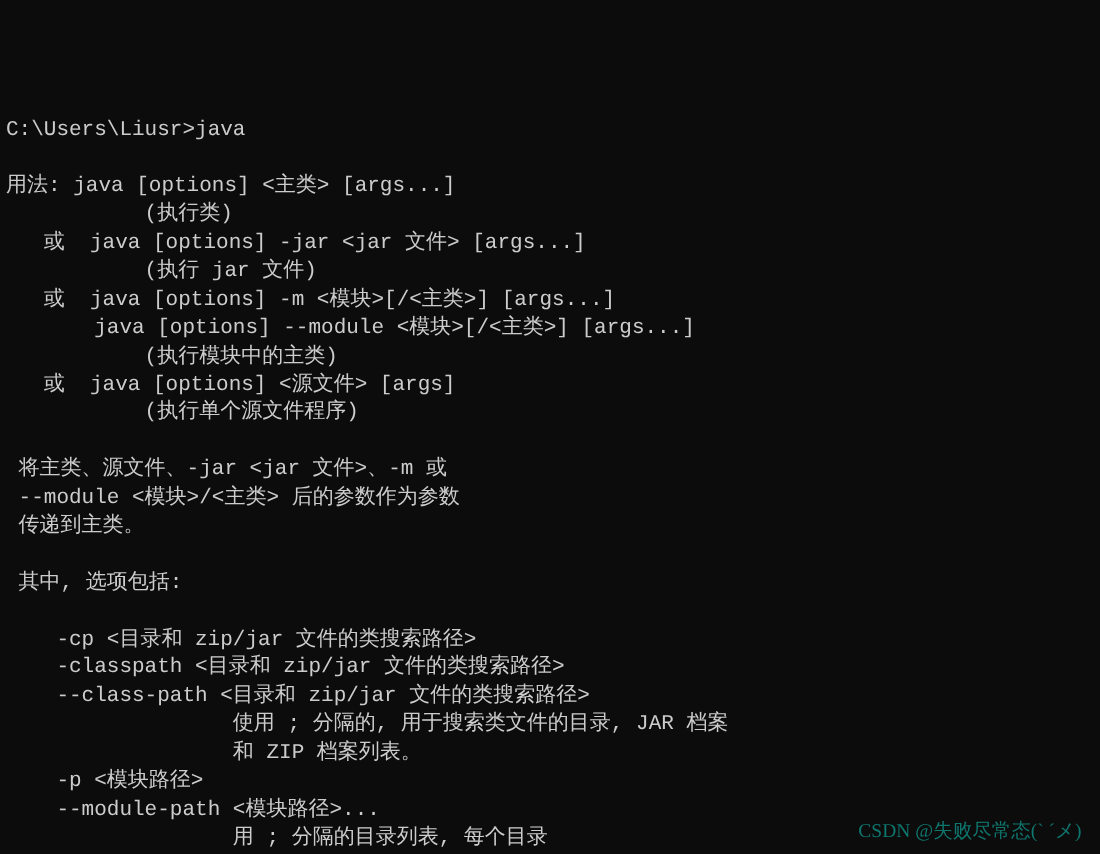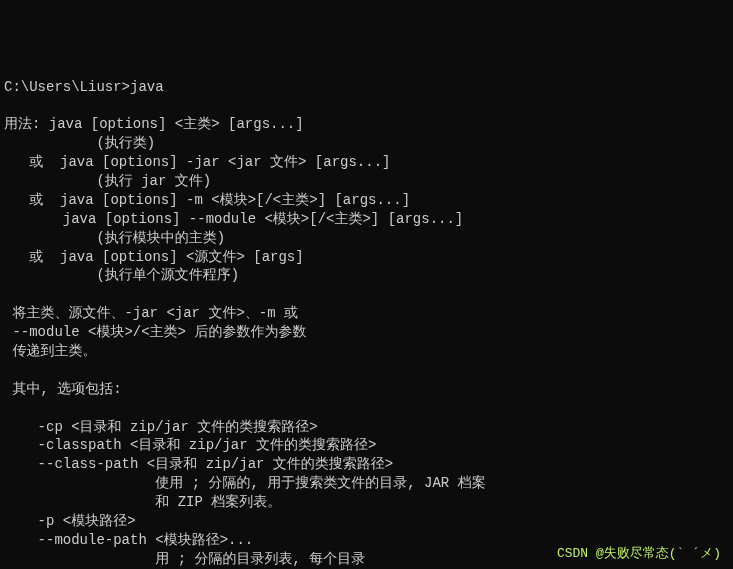--- a/index.html
+++ b/index.html
@@ -20,23 +20,23 @@
       position: relative;
       white-space: pre;
     }
     .terminal-line {
       white-space: pre;
     }
     .watermark {
       position: absolute;
       bottom: 6px;
       right: 12px;
-      color: #bef264;
+      color: #0f766e;
       font-size: 13px;
-      font-family: Liberation Mono, monospace;
+      font-family: Liberation Serif, serif;
       white-space: nowrap;
     }
   </style>
 </head>
 <body>
 
 
 
 <div class="terminal-line">C:\Users\Liusr&gt;java</div>
 <div id="output-container"><div class="terminal-line">用法: java [options] &lt;主类&gt; [args...]</div><div class="terminal-line">           (执行类)</div><div class="terminal-line">   或  java [options] -jar &lt;jar 文件&gt; [args...]</div><div class="terminal-line">           (执行 jar 文件)</div><div class="terminal-line">   或  java [options] -m &lt;模块&gt;[/&lt;主类&gt;] [args...]</div><div class="terminal-line">       java [options] --module &lt;模块&gt;[/&lt;主类&gt;] [args...]</div><div class="terminal-line">           (执行模块中的主类)</div><div class="terminal-line">   或  java [options] &lt;源文件&gt; [args]</div><div class="terminal-line">           (执行单个源文件程序)</div><div class="terminal-line">&nbsp;</div><div class="terminal-line"> 将主类、源文件、-jar &lt;jar 文件&gt;、-m 或</div><div class="terminal-line"> --module &lt;模块&gt;/&lt;主类&gt; 后的参数作为参数</div><div class="terminal-line"> 传递到主类。</div><div class="terminal-line">&nbsp;</div><div class="terminal-line"> 其中, 选项包括:</div><div class="terminal-line">&nbsp;</div><div class="terminal-line">    -cp &lt;目录和 zip/jar 文件的类搜索路径&gt;</div><div class="terminal-line">    -classpath &lt;目录和 zip/jar 文件的类搜索路径&gt;</div><div class="terminal-line">    --class-path &lt;目录和 zip/jar 文件的类搜索路径&gt;</div><div class="terminal-line">                  使用 ; 分隔的, 用于搜索类文件的目录, JAR 档案</div><div class="terminal-line">                  和 ZIP 档案列表。</div><div class="terminal-line">    -p &lt;模块路径&gt;</div><div class="terminal-line">    --module-path &lt;模块路径&gt;...</div><div class="terminal-line">                  用 ; 分隔的目录列表, 每个目录</div><div class="terminal-line">                  都是一个包含模块的目录。</div></div>

